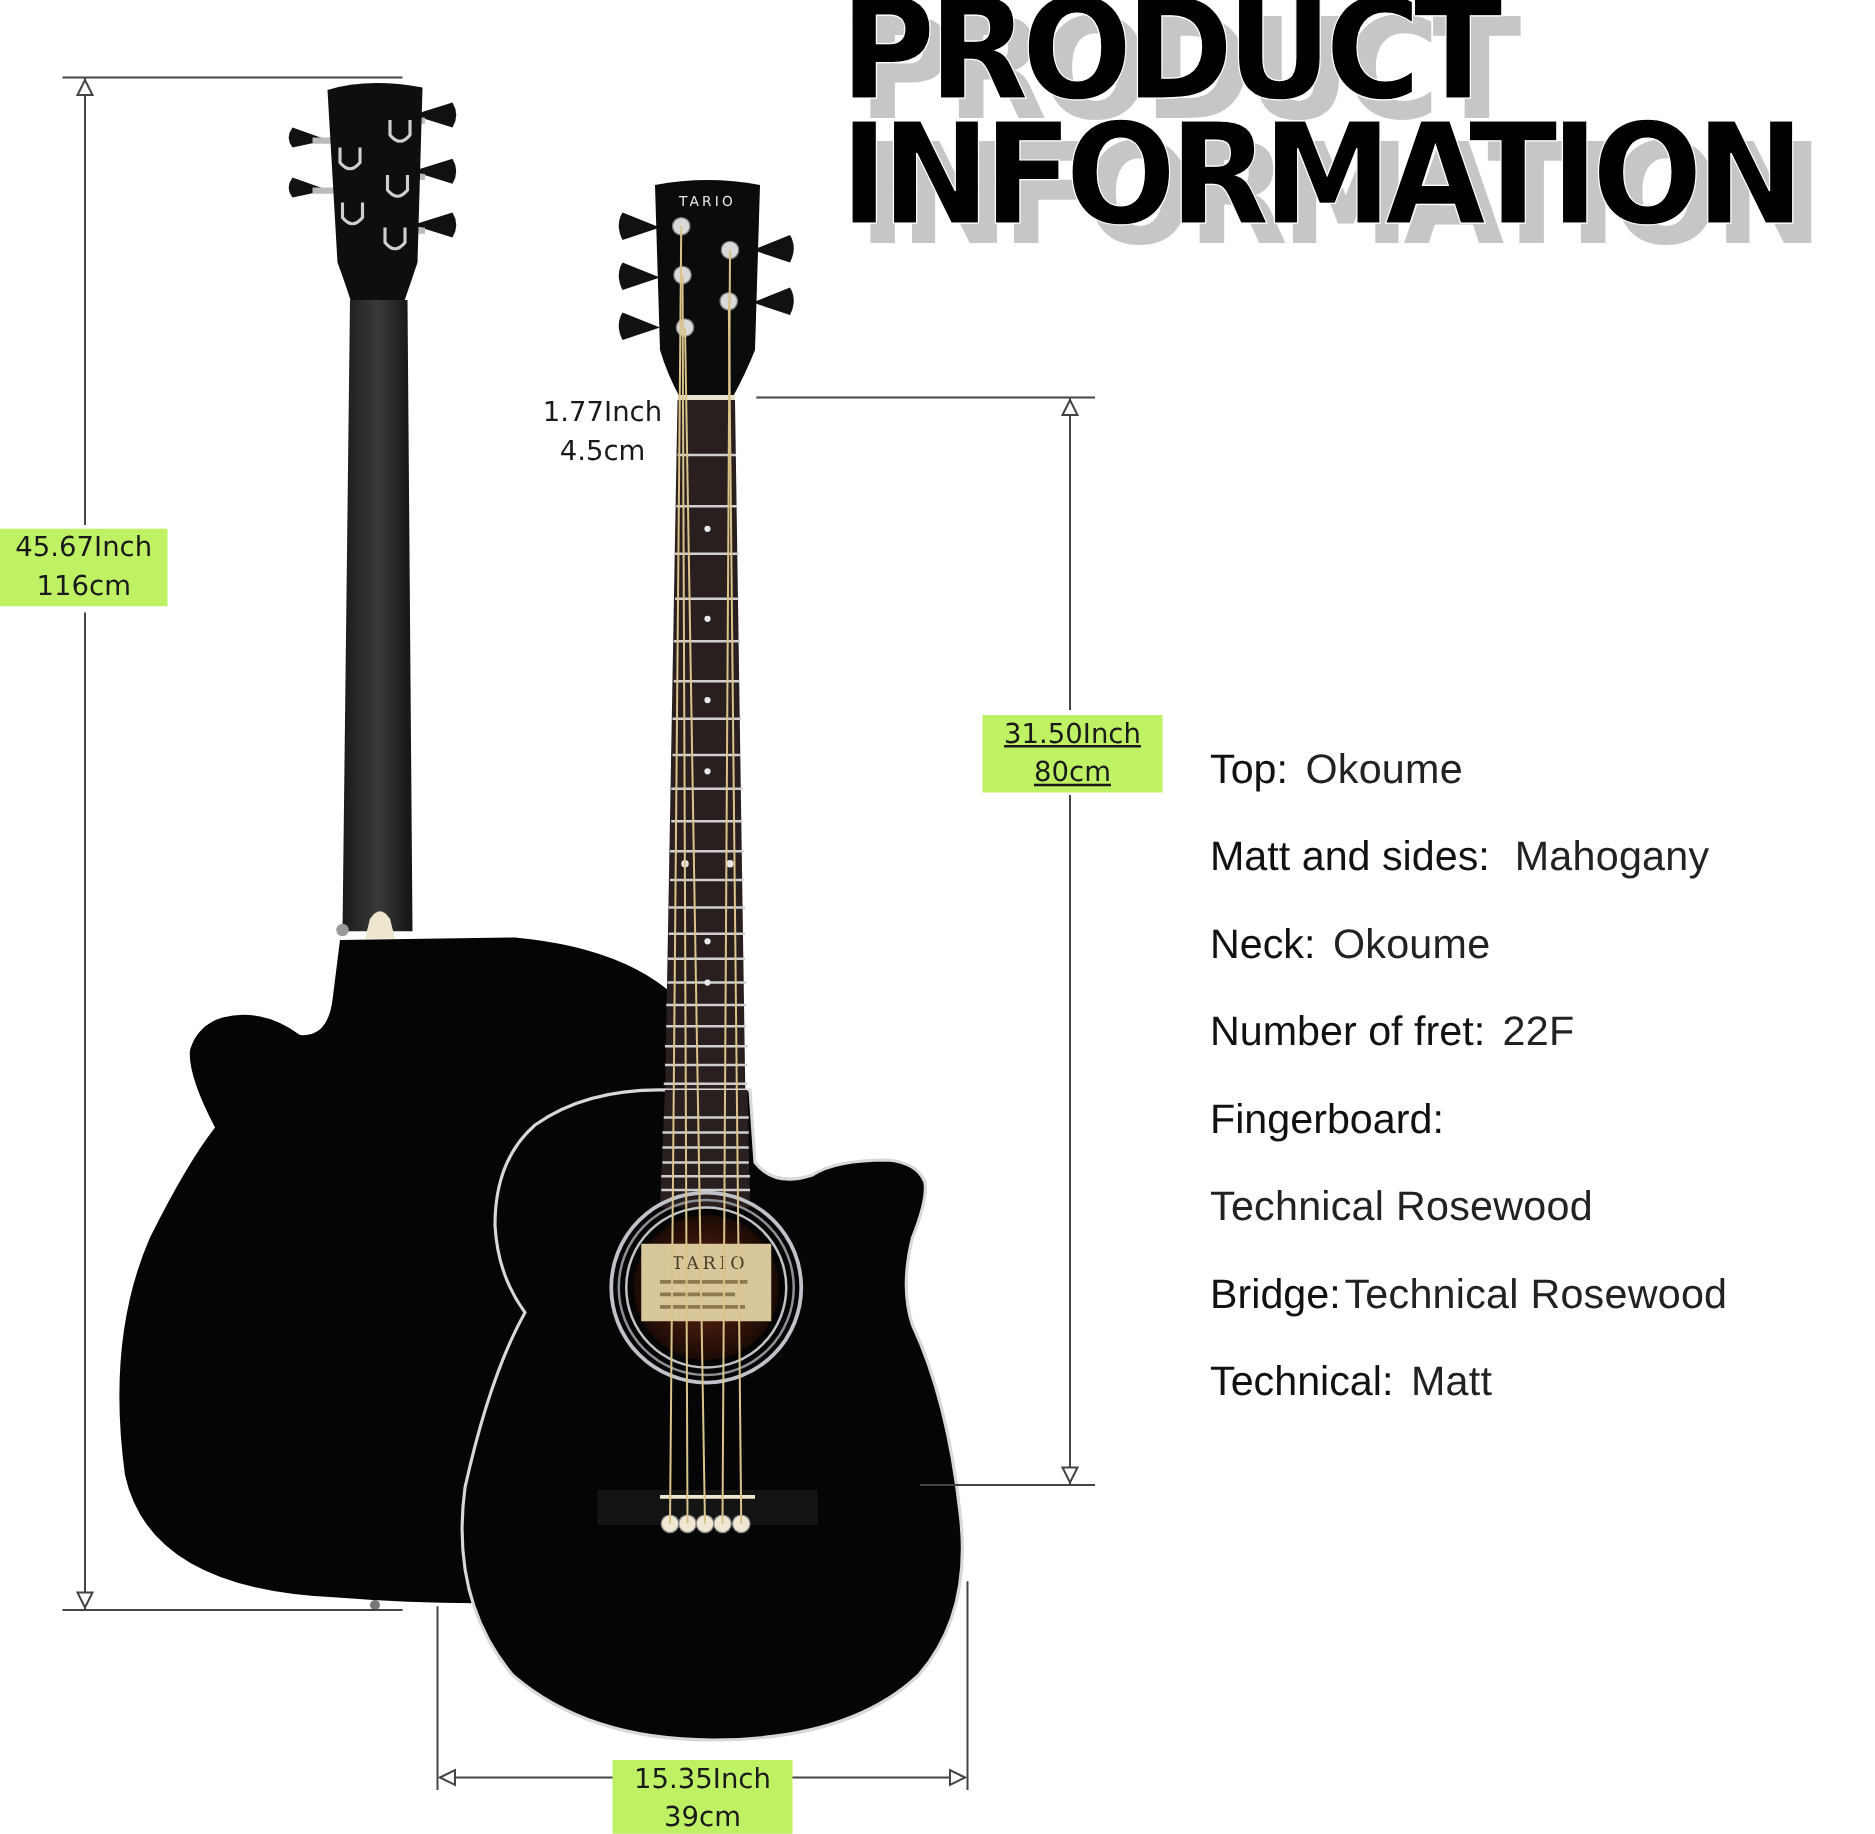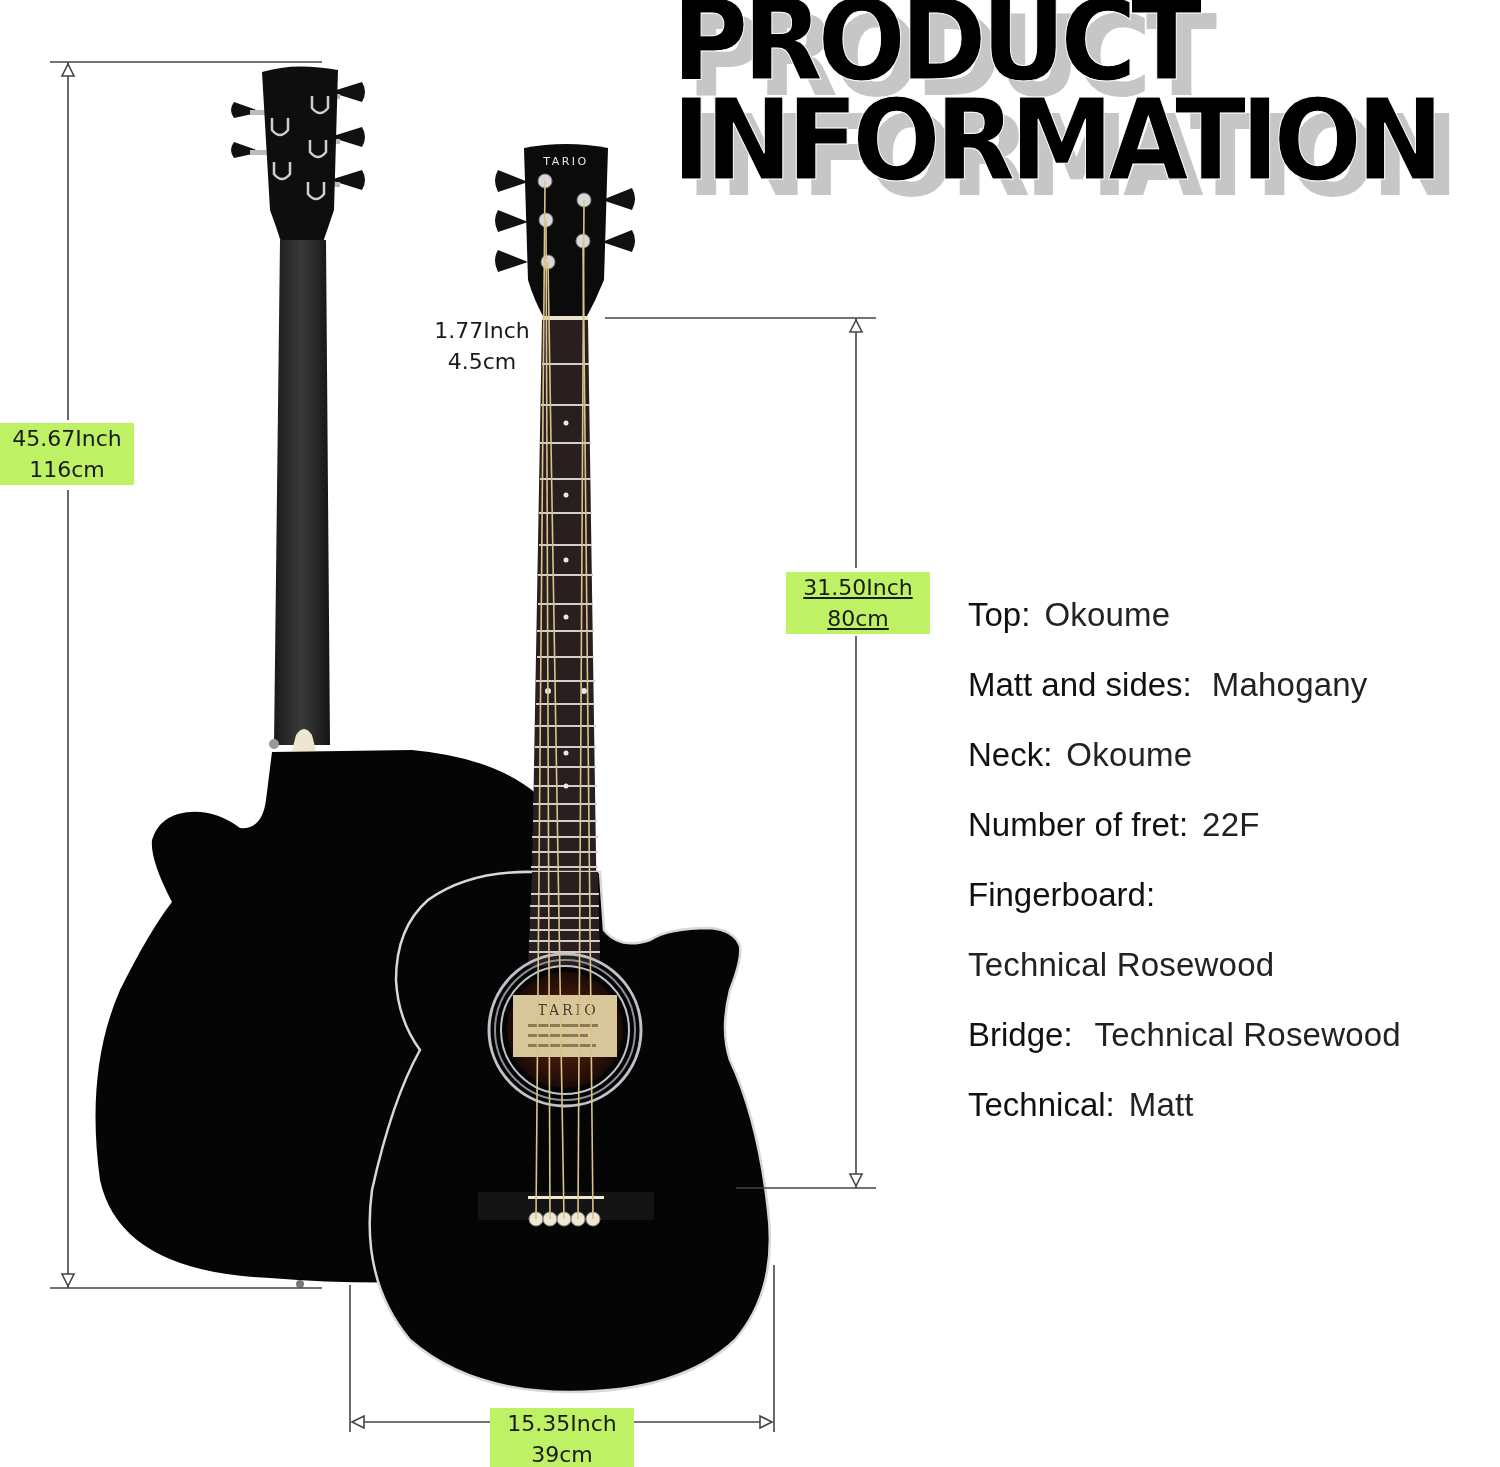--- a/index.html
+++ b/index.html
@@ -264,19 +264,19 @@
     <div class="spec-row">
       <span class="spec-key">Number of fret:</span><span class="spec-val">22F</span>
     </div>
     <div class="spec-row">
       <span class="spec-key">Fingerboard:</span><span class="spec-val"></span>
     </div>
     <div class="spec-row">
       <span class="spec-val">Technical Rosewood</span>
     </div>
     <div class="spec-row">
-      <span class="spec-key" style="margin-right:22px">Bridge:</span><span class="spec-val">Technical Rosewood</span>
+      <span class="spec-key" style="margin-right:3px">Bridge:</span><span class="spec-val">Technical Rosewood</span>
     </div>
     <div class="spec-row">
       <span class="spec-key">Technical:</span><span class="spec-val">Matt</span>
     </div>
   </div>
 </div>
 
 </body></html>

